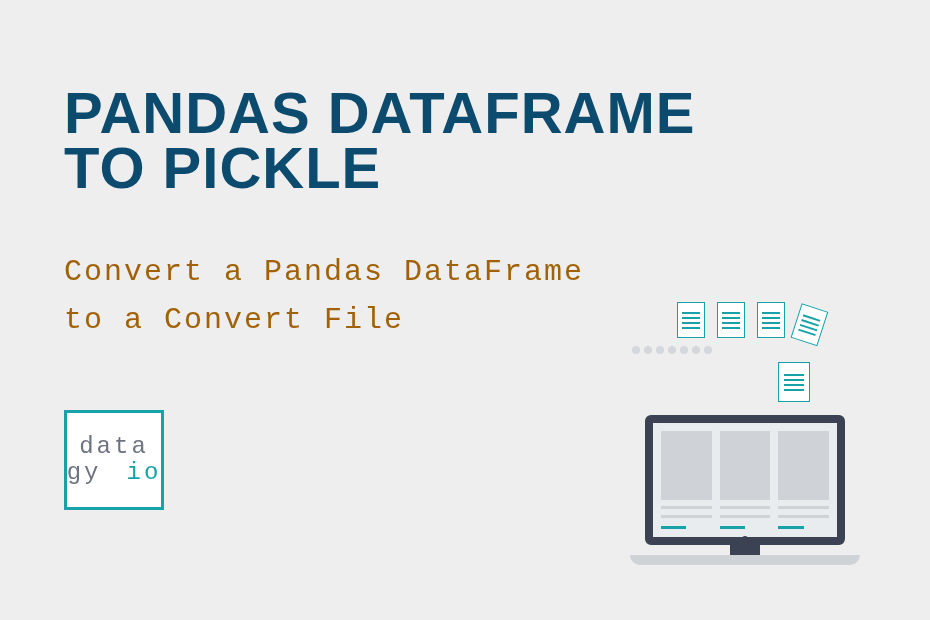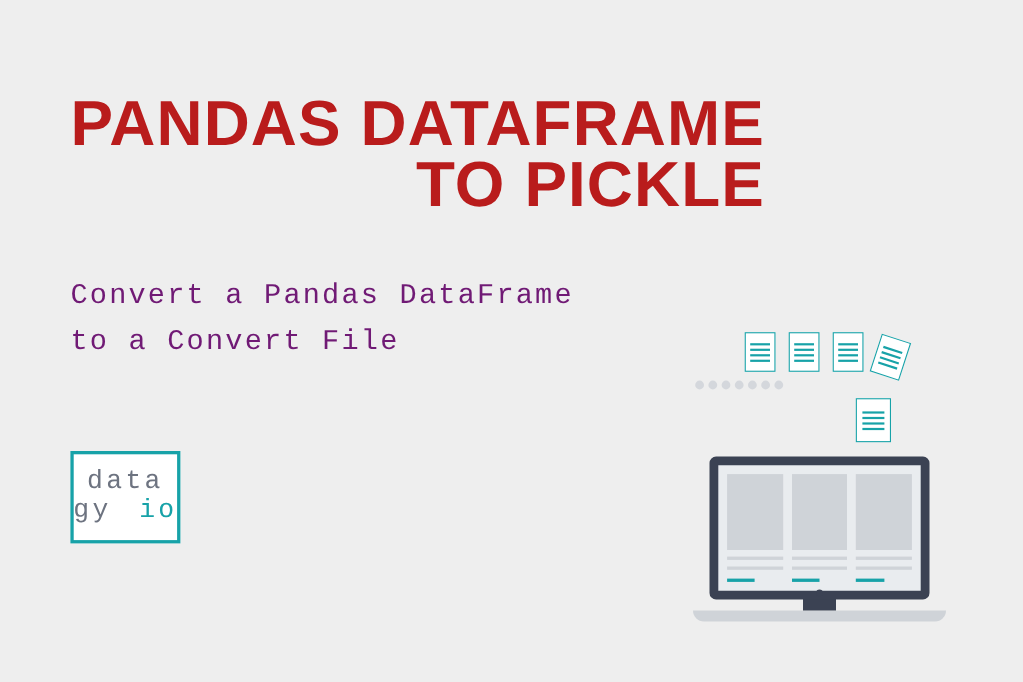--- a/index.html
+++ b/index.html
@@ -19,41 +19,40 @@
     }
     .title {
       position: absolute;
       left: 64px;
       top: 85px;
       font-family: 'Arial Black', 'Impact', sans-serif;
       font-weight: 900;
       font-size: 58px;
       line-height: 0.95;
       letter-spacing: 1px;
-      color: #b91c1c;
+      color: #0c4a6e;
       text-transform: uppercase;
       font-stretch: condensed;
-      text-align: right;
     }
     .subtitle {
       position: absolute;
       left: 64px;
       top: 248px;
       font-family: 'Courier New', Courier, monospace;
-      font-size: 26px;
+      font-size: 30px;
       line-height: 1.6;
       letter-spacing: 2px;
-      color: #701a75;
+      color: #a16207;
     }
     .logo {
       position: absolute;
       left: 64px;
       top: 410px;
       width: 100px;
-      height: 84px;
+      height: 100px;
       border: 3px solid #17a2a8;
       background: #fff;
       display: flex;
       flex-direction: column;
       align-items: center;
       justify-content: center;
       font-family: 'Courier New', Courier, monospace;
       font-size: 24px;
       line-height: 1.1;
       letter-spacing: 3px;

